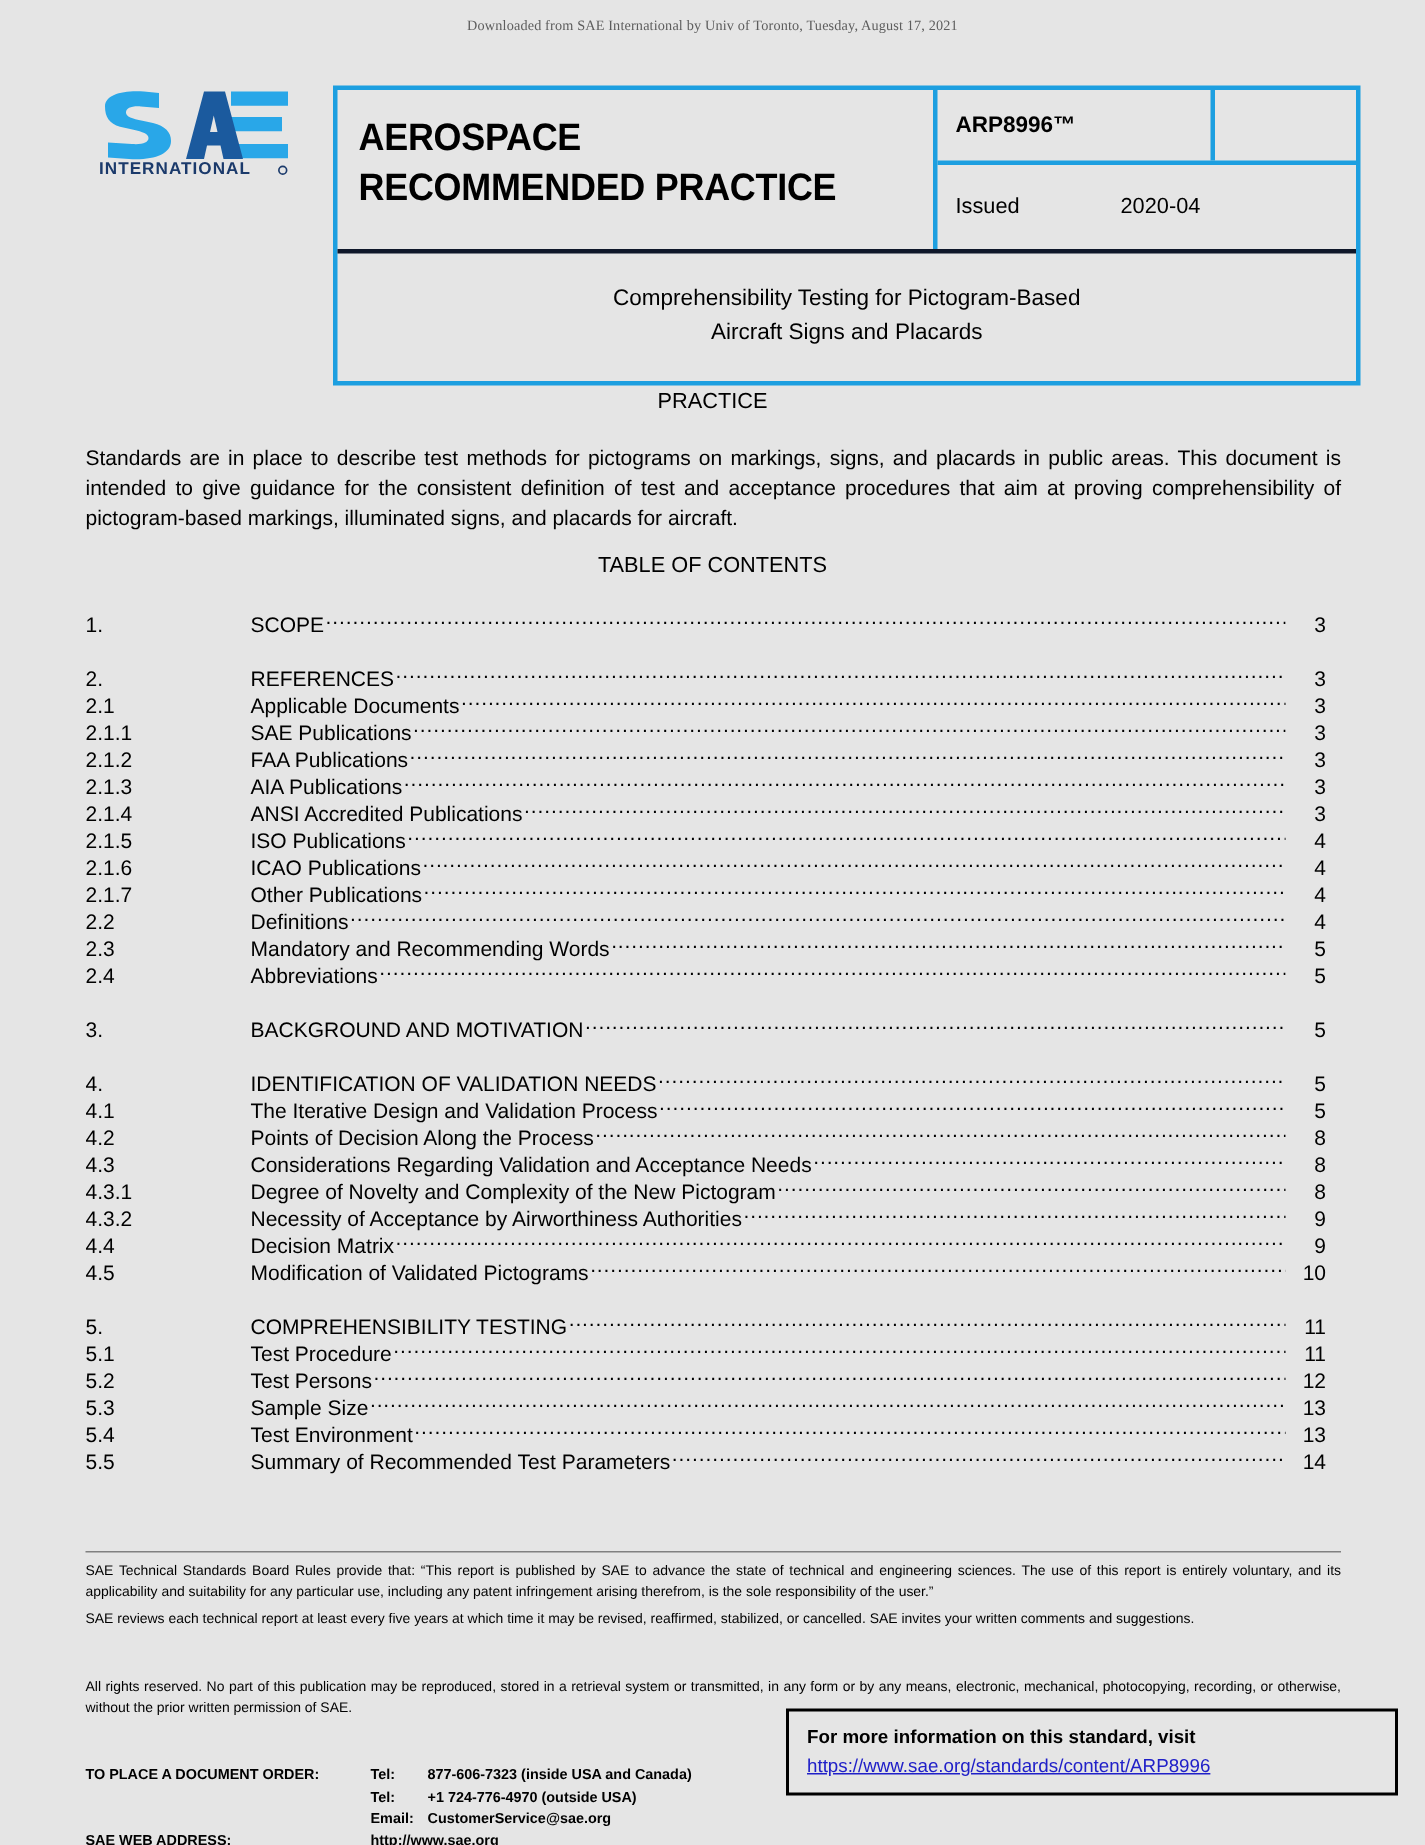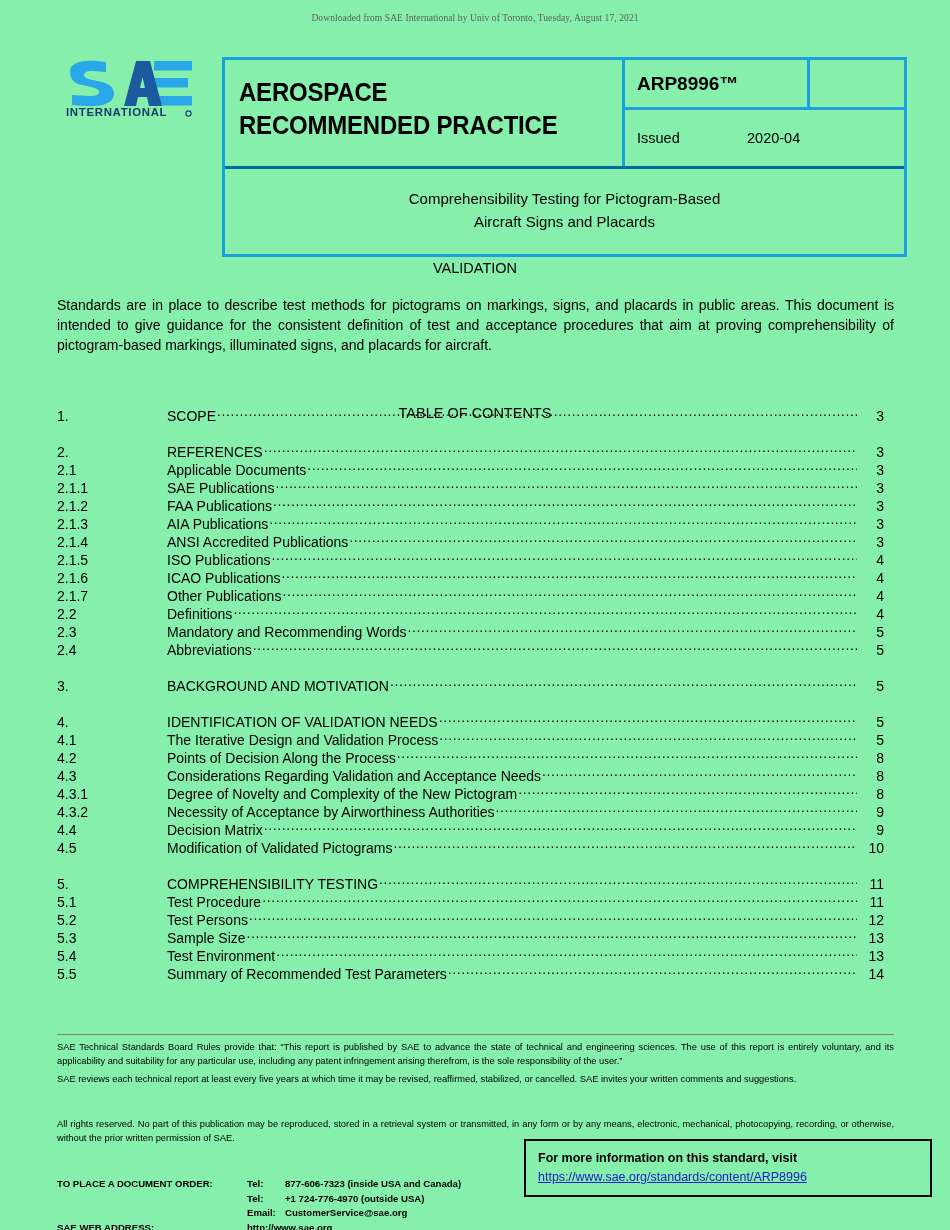--- a/index.html
+++ b/index.html
@@ -8,21 +8,21 @@
     background: #ffffff;
   }
   body {
     font-family: "Liberation Sans", sans-serif;
     color: #000000;
   }
   .page {
     position: relative;
     width: 950px;
     height: 1230px;
-    background: #86efac;
+    background: #e5e5e5;
     overflow: hidden;
   }
 
   
   .dl-banner {
     position: absolute;
     top: 13px;
     left: 0;
     width: 950px;
     text-align: center;
@@ -82,52 +82,52 @@
     border-bottom: 3px solid #1d9fe0;
   }
   .arp-cell {
     width: 185px;
     box-sizing: border-box;
     border-right: 3px solid #1d9fe0;
     display: flex;
     align-items: center;
     padding-left: 12px;
     font-weight: bold;
-    font-size: 19px;
+    font-size: 15px;
   }
   .blank-cell { flex: 1; }
   .hdr-r-bot {
     flex: 1;
     display: flex;
     align-items: center;
     padding-left: 12px;
     font-size: 14.5px;
     min-height: 56px;
   }
   .issued-label { width: 110px; }
   .issued-date { }
 
   .hdr-title {
-    border-top: 3px solid #0369a1;
+    border-top: 3px solid #0f172a;
     text-align: center;
     font-size: 15px;
     line-height: 1.50;
     padding: 19px 0 21px 0;
   }
 
   
   .centered-head {
     position: absolute;
     left: 0;
     width: 950px;
     text-align: center;
     font-size: 14.5px;
   }
   #rationale-head { top: 260px; }
-  #toc-head { top: 369px; margin-top: 36px; }
+  #toc-head { top: 369px; }
 
   .rationale-body {
     position: absolute;
     left: 57px;
     top: 296px;
     width: 837px;
     font-size: 14px;
     line-height: 1.42;
     text-align: justify;
   }
@@ -268,21 +268,21 @@
           <span class="issued-date">2020-04</span>
         </div>
       </div>
     </div>
     <div class="hdr-title">
       <div>Comprehensibility Testing for Pictogram-Based</div>
       <div>Aircraft Signs and Placards</div>
     </div>
   </div>
 
-  <div class="centered-head" id="rationale-head">VALIDATION</div>
+  <div class="centered-head" id="rationale-head">PRACTICE</div>
   <div class="rationale-body">Standards are in place to describe test methods for pictograms on markings, signs, and placards in public areas. This document is intended to give guidance for the consistent definition of test and acceptance procedures that aim at proving comprehensibility of pictogram-based markings, illuminated signs, and placards for aircraft.</div>
 
   <div class="centered-head" id="toc-head">TABLE OF CONTENTS</div>
 
   <div class="toc" id="toc-list">
       <div class="toc-row">
         <span class="toc-num">1.</span>
         <span class="toc-title">SCOPE</span>
         <span class="toc-dots"></span>
         <span class="toc-page">3</span>

